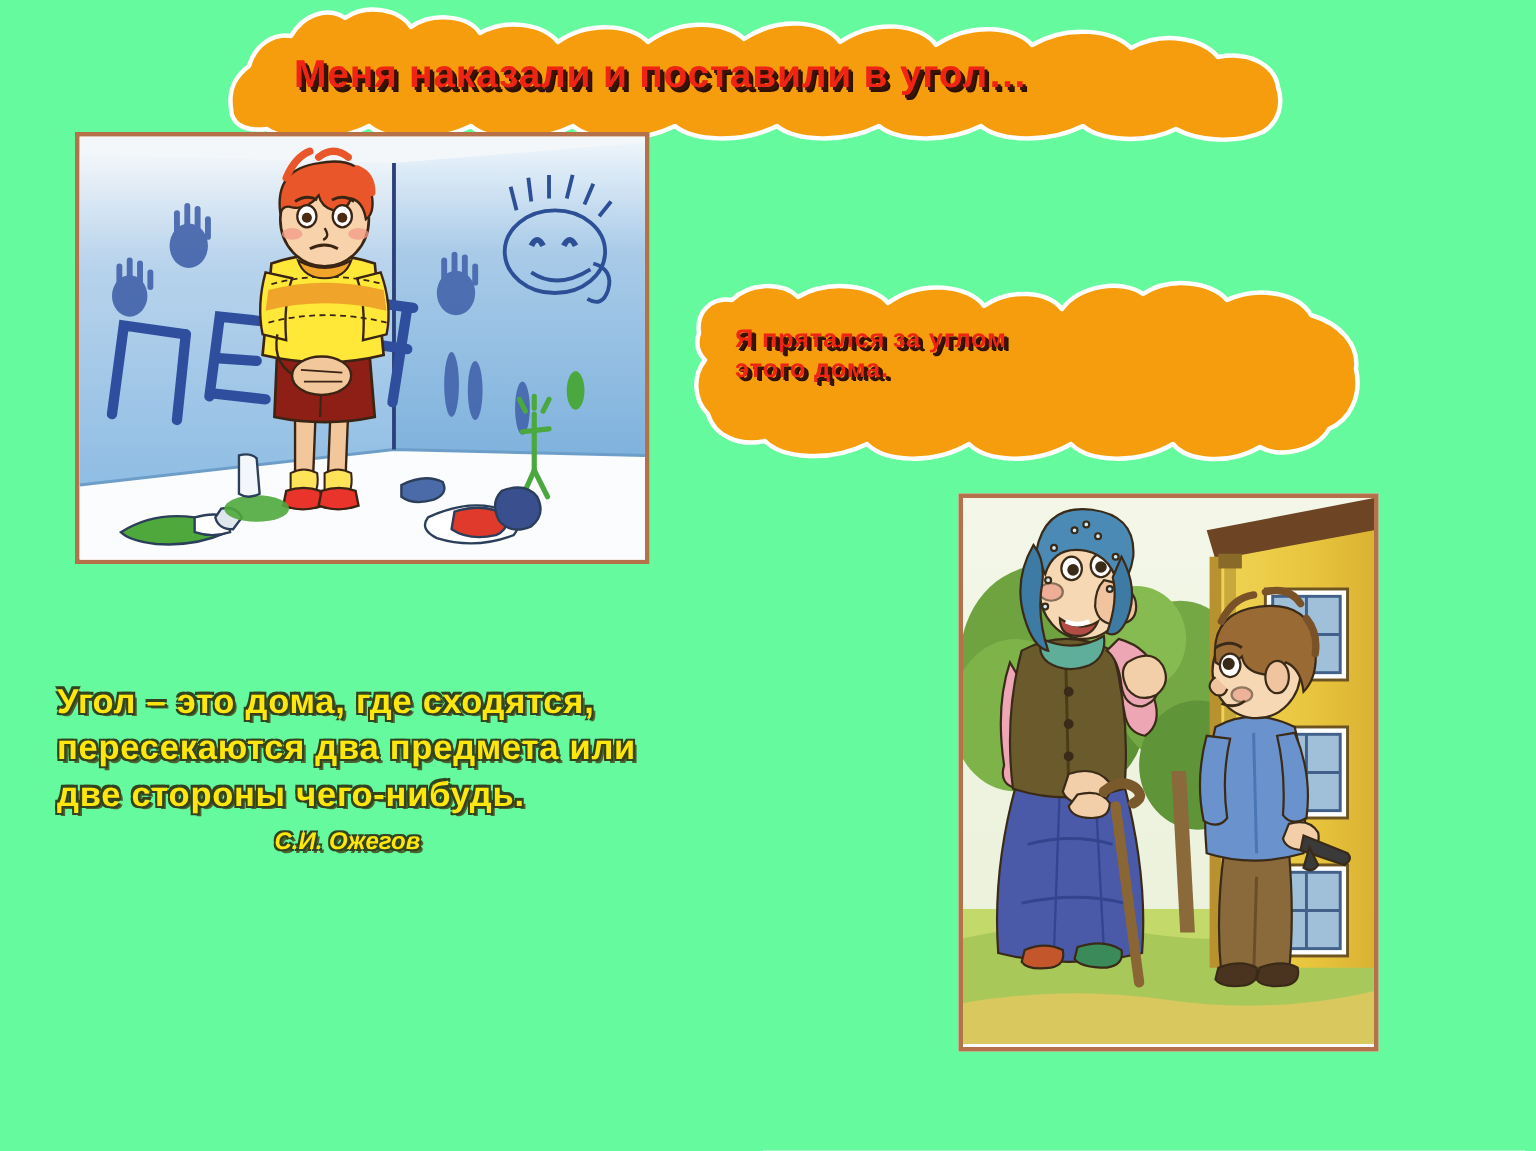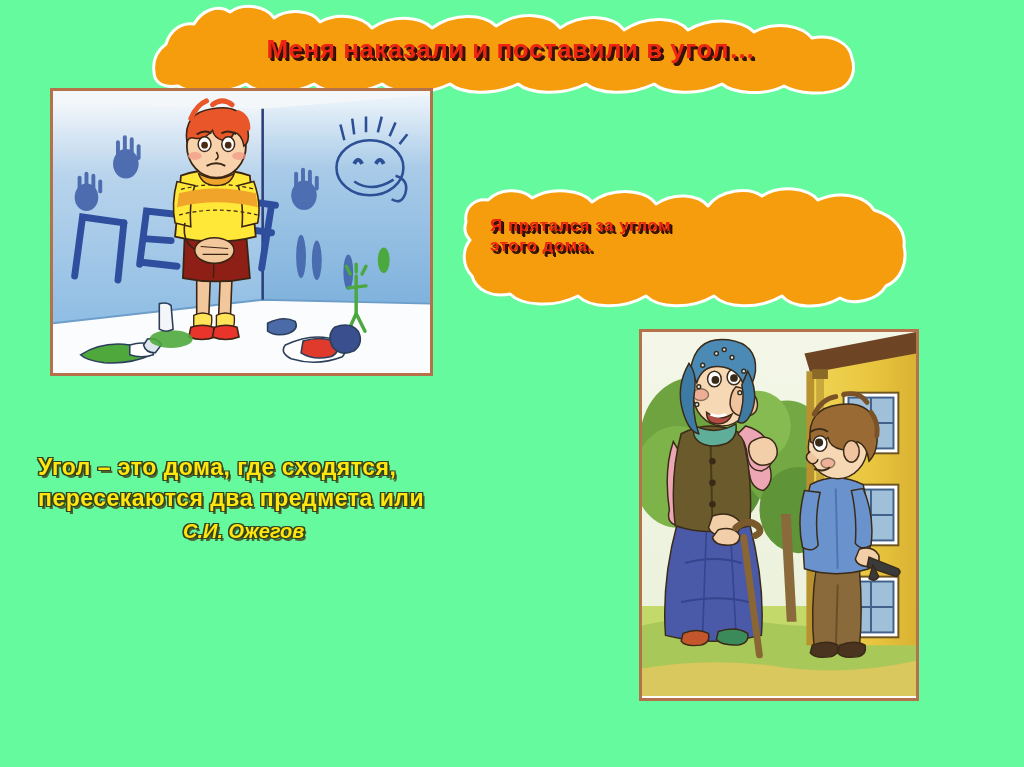--- a/index.html
+++ b/index.html
@@ -44,21 +44,21 @@
     left: 148px;
     top: 0px;
     width: 710px;
     height: 96px;
   }
   #callout-title .callout-text {
     left: 48px;
     top: 34px;
     width: 630px;
     font-size: 26px;
-    text-align: center;
+    text-align: left;
   }
 
   #callout-hide {
     left: 458px;
     top: 182px;
     width: 452px;
     height: 132px;
   }
   #callout-hide .callout-text {
     left: 32px;
@@ -109,21 +109,21 @@
     text-shadow:
       -1.4px -1.4px 0 #31431f, 1.4px -1.4px 0 #31431f,
       -1.4px  1.4px 0 #31431f, 1.4px  1.4px 0 #31431f,
        2.5px 2.5px 0 #4a6330;
     white-space: pre;
   }
   #definition .author {
     color: #ffe60d;
     font-weight: bold;
     font-style: italic;
-    font-size: 20px;
+    font-size: 16px;
     line-height: 34px;
     margin-left: 145px;
     text-shadow:
       -1.4px -1.4px 0 #31431f, 1.4px -1.4px 0 #31431f,
       -1.4px  1.4px 0 #31431f, 1.4px  1.4px 0 #31431f,
        2.5px 2.5px 0 #4a6330;
     white-space: pre;
   }
 </style>
 </head>
@@ -474,16 +474,17 @@
         <path d="M172,122 q-8,6 0,12 q6,2 8,-4" fill="#f0c49e"></path>
         <path d="M176,140 q10,4 16,-2" fill="none" stroke="#3a2a18" stroke-width="2"></path>
         <ellipse cx="190" cy="134" rx="7" ry="5" fill="#e89284" opacity="0.55"></ellipse>
       </g>
     </svg>
   </div>
 
   <div id="definition">
     <div class="line">Угол – это дома, где сходятся,</div>
     <div class="line">пересекаются два предмета или</div>
+    <div class="line">две стороны чего-нибудь.</div>
     <div class="author">С.И. Ожегов</div>
   </div>
 
 </div>
 
 </body></html>

